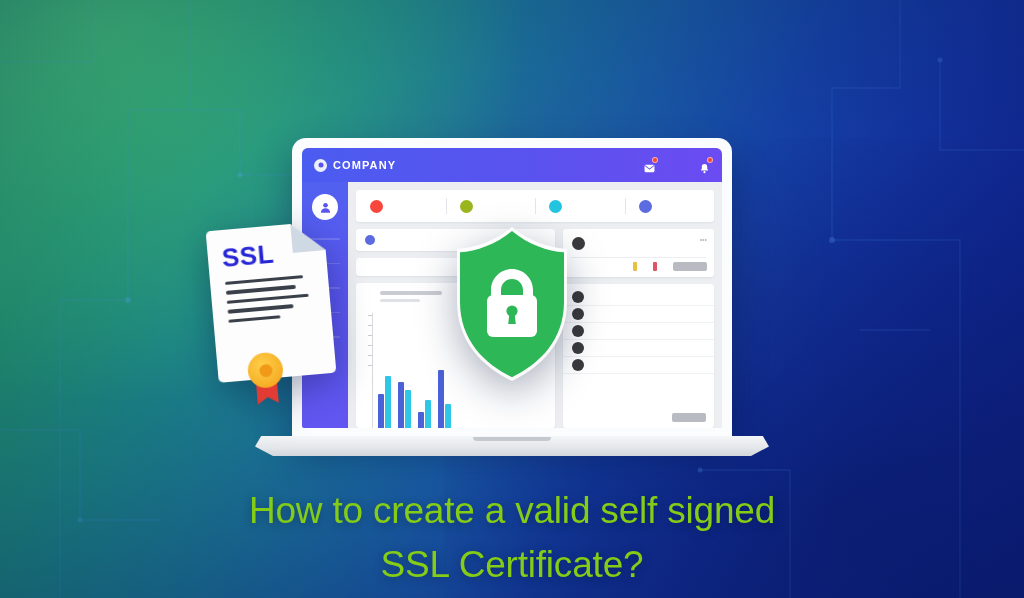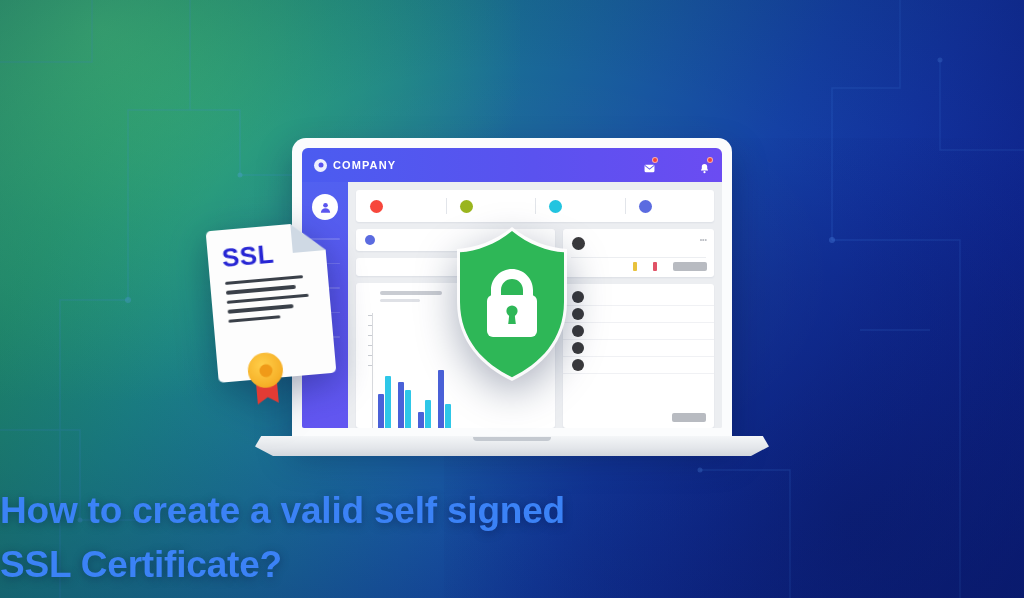--- a/index.html
+++ b/index.html
@@ -294,23 +294,24 @@
     left: 447px; top: 224px;
     width: 130px; height: 160px;
     filter: drop-shadow(0 12px 20px rgba(3,18,60,.34));
   }
 
   
   .headline {
     position: absolute;
     left: 0; right: 0;
     top: 488px;
-    color: #3b82f6;
+    text-align: center;
+    color: #84cc16;
     font-size: 37px;
-    font-weight: bold;
+    font-weight: normal;
     line-height: 1.24;
     letter-spacing: -0.2px;
     text-shadow: 0 2px 10px rgba(0,10,50,.35);
   }
   .headline .l2 { display: block; margin-top: 8px; }
 </style>
 </head>
 <body>
 
 <div id="stage">

